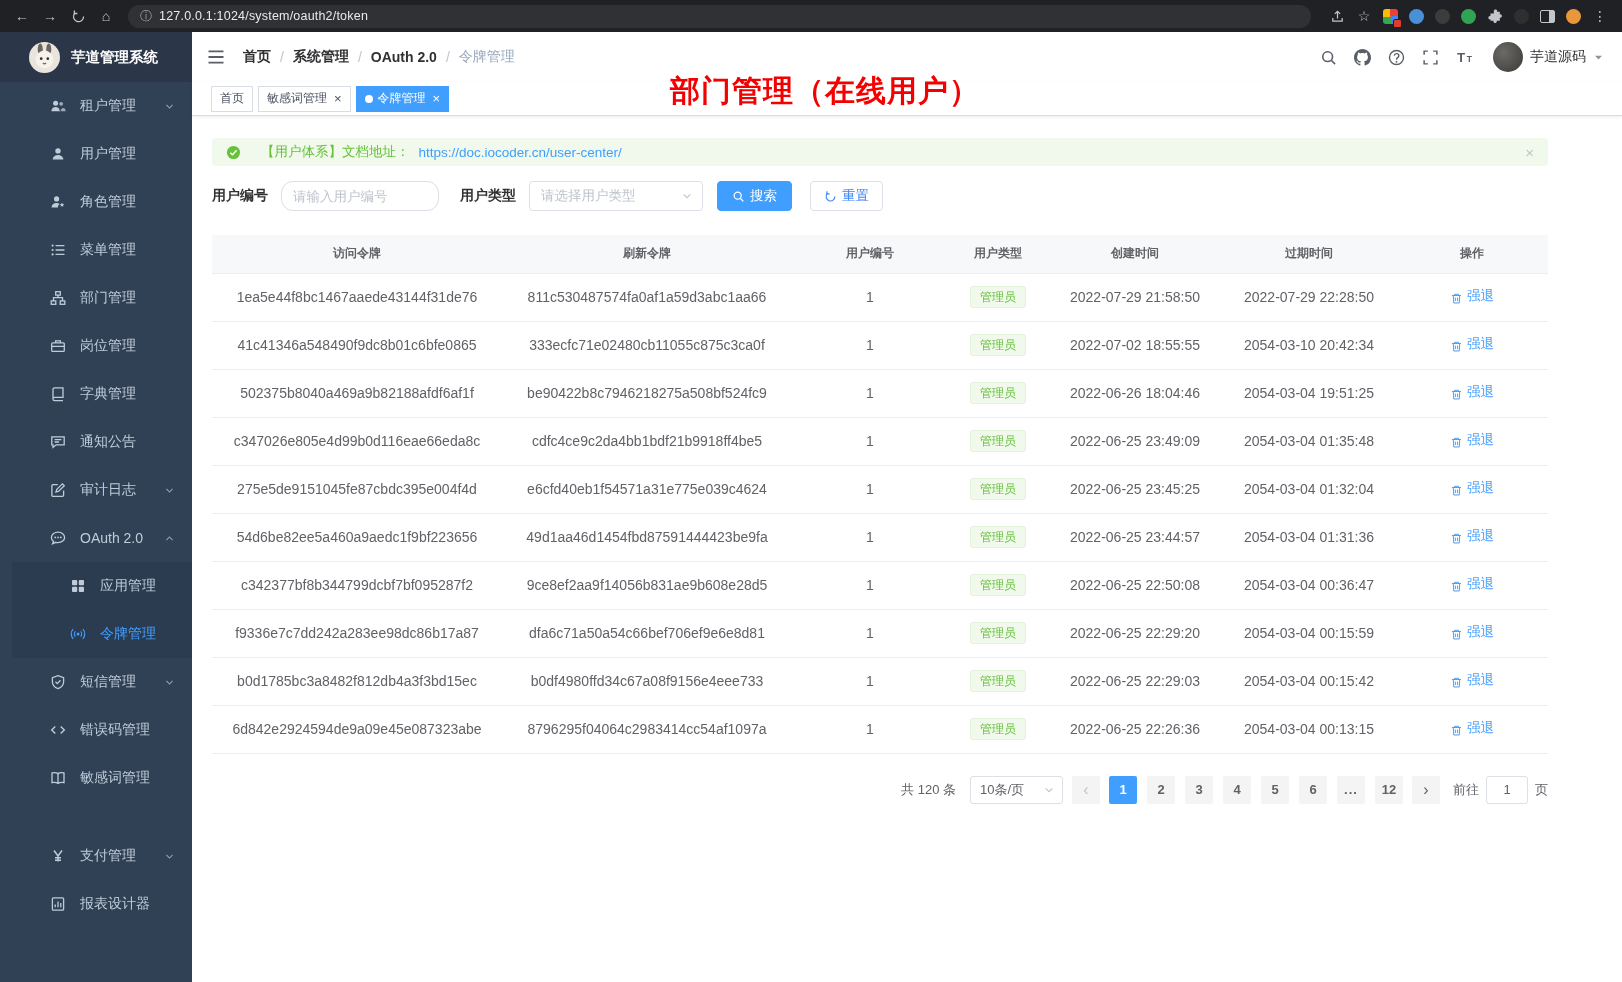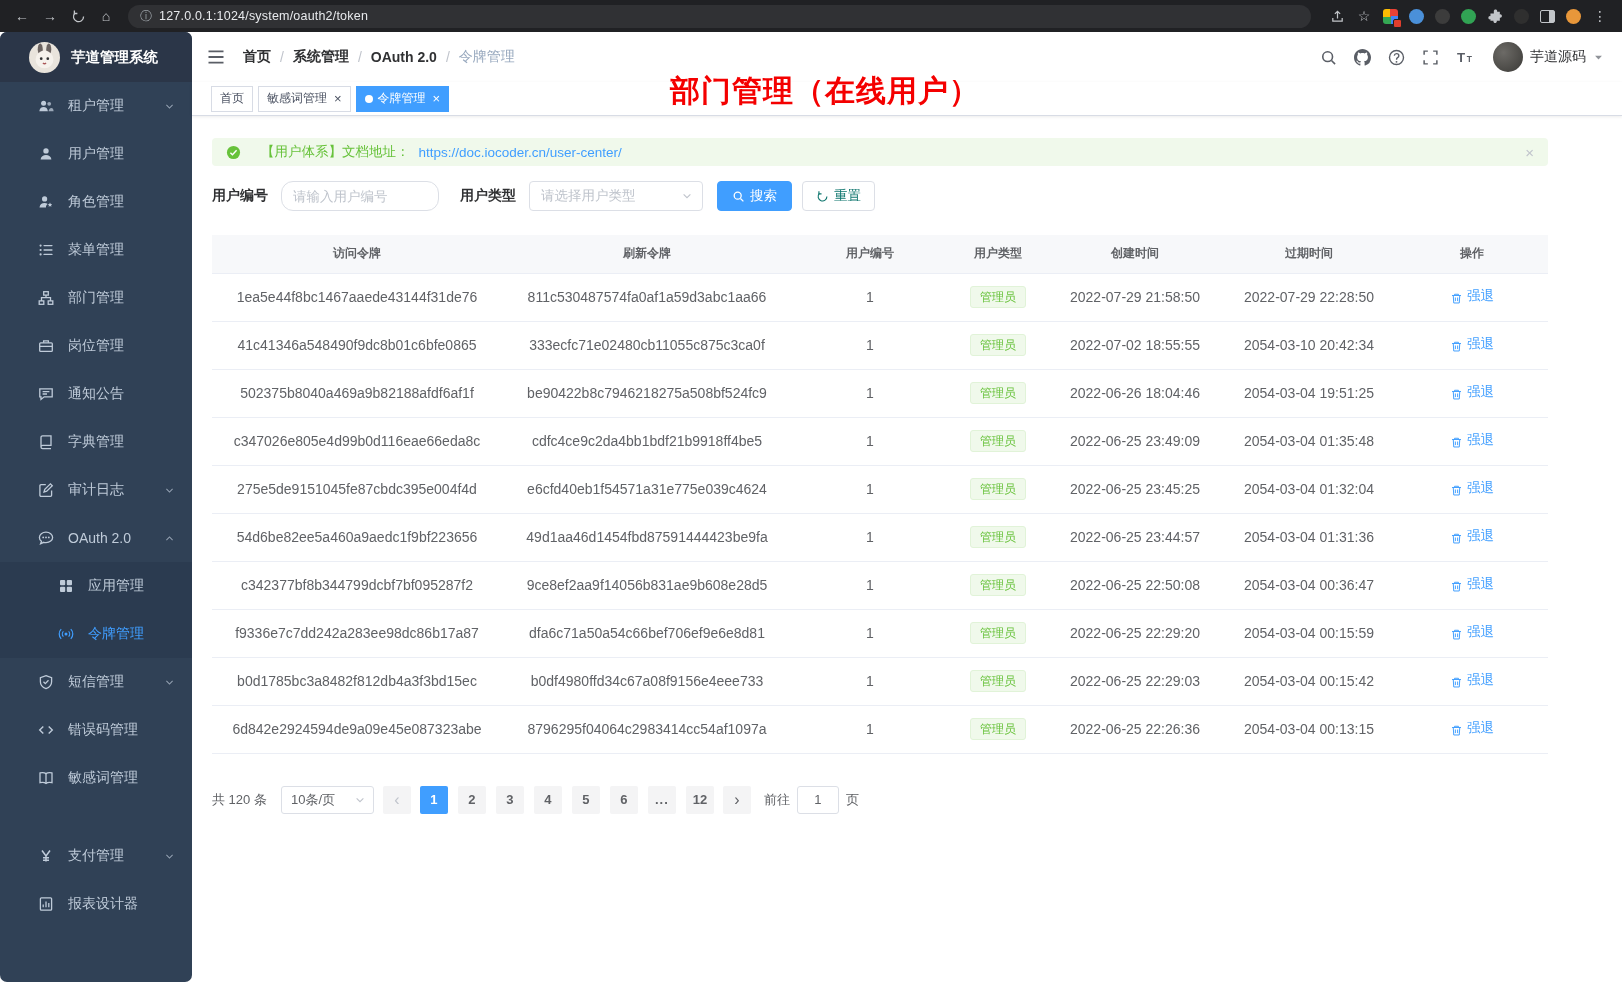--- a/index.html
+++ b/index.html
@@ -23,28 +23,28 @@
               background: conic-gradient(#e94235 0 25%, #4285f4 0 50%, #34a853 0 75%, #fbbc04 0); }
   .ext-red-badge { position: absolute; right: -4px; bottom: -4px; width: 9px; height: 9px; background: #e03e2d; border-radius: 2px; border: 1px solid #202124; }
   .dot-ic { width: 15px; height: 15px; border-radius: 50%; cursor: pointer; }
   .panel-ic { width: 15px; height: 13px; border: 1.5px solid #c2c5c9; border-radius: 2px; position: relative; cursor: pointer; }
   .panel-ic::after { content: ''; position: absolute; right: 0; top: 0; bottom: 0; width: 5px; background: #c2c5c9; }
 
   
   .app { display: flex; height: 950px; }
 
   
-  .sidebar { width: 192px; flex-shrink: 0; background: #304156; display: flex; flex-direction: column; overflow: hidden; border-radius: 7px; }
+  .sidebar { width: 192px; flex-shrink: 0; background: #304156; display: flex; flex-direction: column; overflow: hidden; }
   .logo { height: 50px; flex-shrink: 0; display: flex; align-items: center; gap: 11px; padding-left: 29px; background: #2b3648; cursor: pointer; }
   .logo-img { width: 31px; height: 31px; display: inline-flex; }
   .logo-img svg { width: 100%; height: 100%; }
   .logo-title { color: #fff; font-size: 14.5px; font-weight: 700; white-space: nowrap; }
   .menu { flex: 1; overflow: hidden; }
   .menu-item { height: 48px; display: flex; align-items: center; padding-left: 38px; position: relative;
-               font-size: 14px; color: #bfcbd9; cursor: pointer; white-space: nowrap; }
+               font-size: 14px; color: #bfcbd9; cursor: pointer; white-space: nowrap; margin-left: 12px; }
   .mi-icon { width: 16px; height: 16px; margin-right: 14px; display: inline-flex; flex-shrink: 0; }
   .mi-icon svg { width: 100%; height: 100%; }
   .menu-item.sub { background: #2b3b50; padding-left: 58px; }
   .menu-item.active { color: #409eff; }
   .menu-item.gap { margin-top: 30px; }
   .chevron { position: absolute; right: 17px; width: 11px; height: 11px; color: #95a2b3; display: inline-flex; }
   .chevron svg { width: 100%; height: 100%; }
 
   
   .main { flex: 1; display: flex; flex-direction: column; background: #fff; position: relative; min-width: 0; }
@@ -94,36 +94,36 @@
              font-size: 13.5px; color: #606266; font-family: inherit; outline: none; }
   .f-input::placeholder { color: #bfc4cc; }
   .f-select { width: 174px; height: 30px; border: 1px solid #dcdfe6; border-radius: 4px; background: #fff;
               display: flex; align-items: center; justify-content: space-between; padding: 0 9px 0 11px; cursor: pointer; }
   .f-placeholder { font-size: 13.5px; color: #bfc4cc; }
   .sel-chev { width: 12px; height: 12px; color: #c0c4cc; display: inline-flex; }
   .sel-chev svg { width: 100%; height: 100%; }
   .btn { height: 30px; border-radius: 4px; display: inline-flex; align-items: center; gap: 5px; font-size: 13.5px;
          cursor: pointer; font-family: inherit; }
   .btn-search { margin-left: 14px; padding: 0 14px; background: #409eff; border: 1px solid #409eff; color: #fff; }
-  .btn-reset { margin-left: 10px; padding: 4px 13px; background: #fff; border: 1px solid #dcdfe6; color: #0f766e; }
+  .btn-reset { margin-left: 18px; padding: 4px 13px; background: #fff; border: 1px solid #dcdfe6; color: #3b82f6; }
   .btn-icon { width: 13px; height: 13px; display: inline-flex; }
   .btn-icon svg { width: 100%; height: 100%; }
 
   .table { width: 100%; margin-top: 24px; border-collapse: collapse; table-layout: fixed; }
   .table th { height: 38px; background: #f7f8fa; font-size: 12px; font-weight: 600; color: #606266;
               border-bottom: 1px solid #ebeef5; text-align: center; padding: 0 4px; }
   .table td { height: 48px; font-size: 14px; color: #606266; border-bottom: 1px solid #ebeef5; text-align: center;
               padding: 0 4px; overflow: hidden; white-space: nowrap; }
   .tag-success { display: inline-block; height: 22px; line-height: 20px; padding: 0 9px; font-size: 12px;
                  color: #67c23a; background: #f0f9eb; border: 1px solid #e1f3d8; border-radius: 3px; }
   .action-link { display: inline-flex; align-items: flex-end; gap: 4px; color: #409eff; font-size: 13.5px; cursor: pointer; }
   .act-icon { width: 13px; height: 13px; display: inline-flex; }
   .act-icon svg { width: 100%; height: 100%; }
 
-  .pagination { margin-top: 32px; display: flex; align-items: center; justify-content: flex-start; gap: 9px; }
+  .pagination { margin-top: 22px; display: flex; align-items: center; justify-content: flex-end; gap: 9px; }
   .pg-total { font-size: 13px; color: #606266; margin-right: 5px; }
   .pg-size { width: 93px; height: 28px; border: 1px solid #dcdfe6; border-radius: 3px; background: #fff;
              display: flex; align-items: center; justify-content: space-between; padding: 0 7px 0 9px;
              font-size: 13px; color: #606266; cursor: pointer; gap: 13px; }
   .pg-pages { display: flex; align-items: center; gap: 10px; }
   .pg-btn { min-width: 28px; height: 28px; border: none; border-radius: 2px; background: #f4f4f5; color: #606266;
             font-size: 13px; font-weight: 600; display: inline-flex; align-items: center; justify-content: center;
             cursor: pointer; font-family: inherit; padding: 0 5px; }
   .pg-btn.active { background: #409eff; color: #fff; }
   .pg-btn.disabled { color: #c0c4cc; cursor: default; }
@@ -270,36 +270,36 @@
                 <path d="M5.6 4.8V2.9h4.8v1.9M1.7 8.4h12.6"></path>
               </g>
             </svg>
           </span>
           <span class="mi-label">岗位管理</span>
         </div>
         <div class="menu-item">
           <span class="mi-icon">
             <svg viewBox="0 0 16 16" xmlns="http://www.w3.org/2000/svg">
               <g fill="none" stroke="currentColor" stroke-width="1.3">
+                <path d="M3 13.2V3.4c0-.9.7-1.6 1.6-1.6H13v9.6H4.6c-.9 0-1.6.7-1.6 1.6s.7 1.6 1.6 1.6H13"></path>
+              </g>
+            </svg>
+          </span>
+          <span class="mi-label">字典管理</span>
+        </div>
+        <div class="menu-item">
+          <span class="mi-icon">
+            <svg viewBox="0 0 16 16" xmlns="http://www.w3.org/2000/svg">
+              <g fill="none" stroke="currentColor" stroke-width="1.3">
                 <path d="M1.8 2.8h12.4v8H6.2L3 13.4v-2.6H1.8z"></path>
                 <path d="M4.6 5.6h6.8M4.6 8h4.4"></path>
               </g>
             </svg>
           </span>
           <span class="mi-label">通知公告</span>
-        </div>
-        <div class="menu-item">
-          <span class="mi-icon">
-            <svg viewBox="0 0 16 16" xmlns="http://www.w3.org/2000/svg">
-              <g fill="none" stroke="currentColor" stroke-width="1.3">
-                <path d="M3 13.2V3.4c0-.9.7-1.6 1.6-1.6H13v9.6H4.6c-.9 0-1.6.7-1.6 1.6s.7 1.6 1.6 1.6H13"></path>
-              </g>
-            </svg>
-          </span>
-          <span class="mi-label">字典管理</span>
         </div>
         <div class="menu-item">
           <span class="mi-icon">
             <svg viewBox="0 0 16 16" xmlns="http://www.w3.org/2000/svg">
               <g fill="none" stroke="currentColor" stroke-width="1.3">
                 <path d="M13.6 8.6v4.6c0 .6-.5 1.1-1.1 1.1H3c-.6 0-1.1-.5-1.1-1.1V3.7c0-.6.5-1.1 1.1-1.1h4.8"></path>
                 <path d="M6 10l.8-2.7 5.6-5.5 1.9 1.9-5.6 5.5z"></path>
               </g>
             </svg>
           </span>

